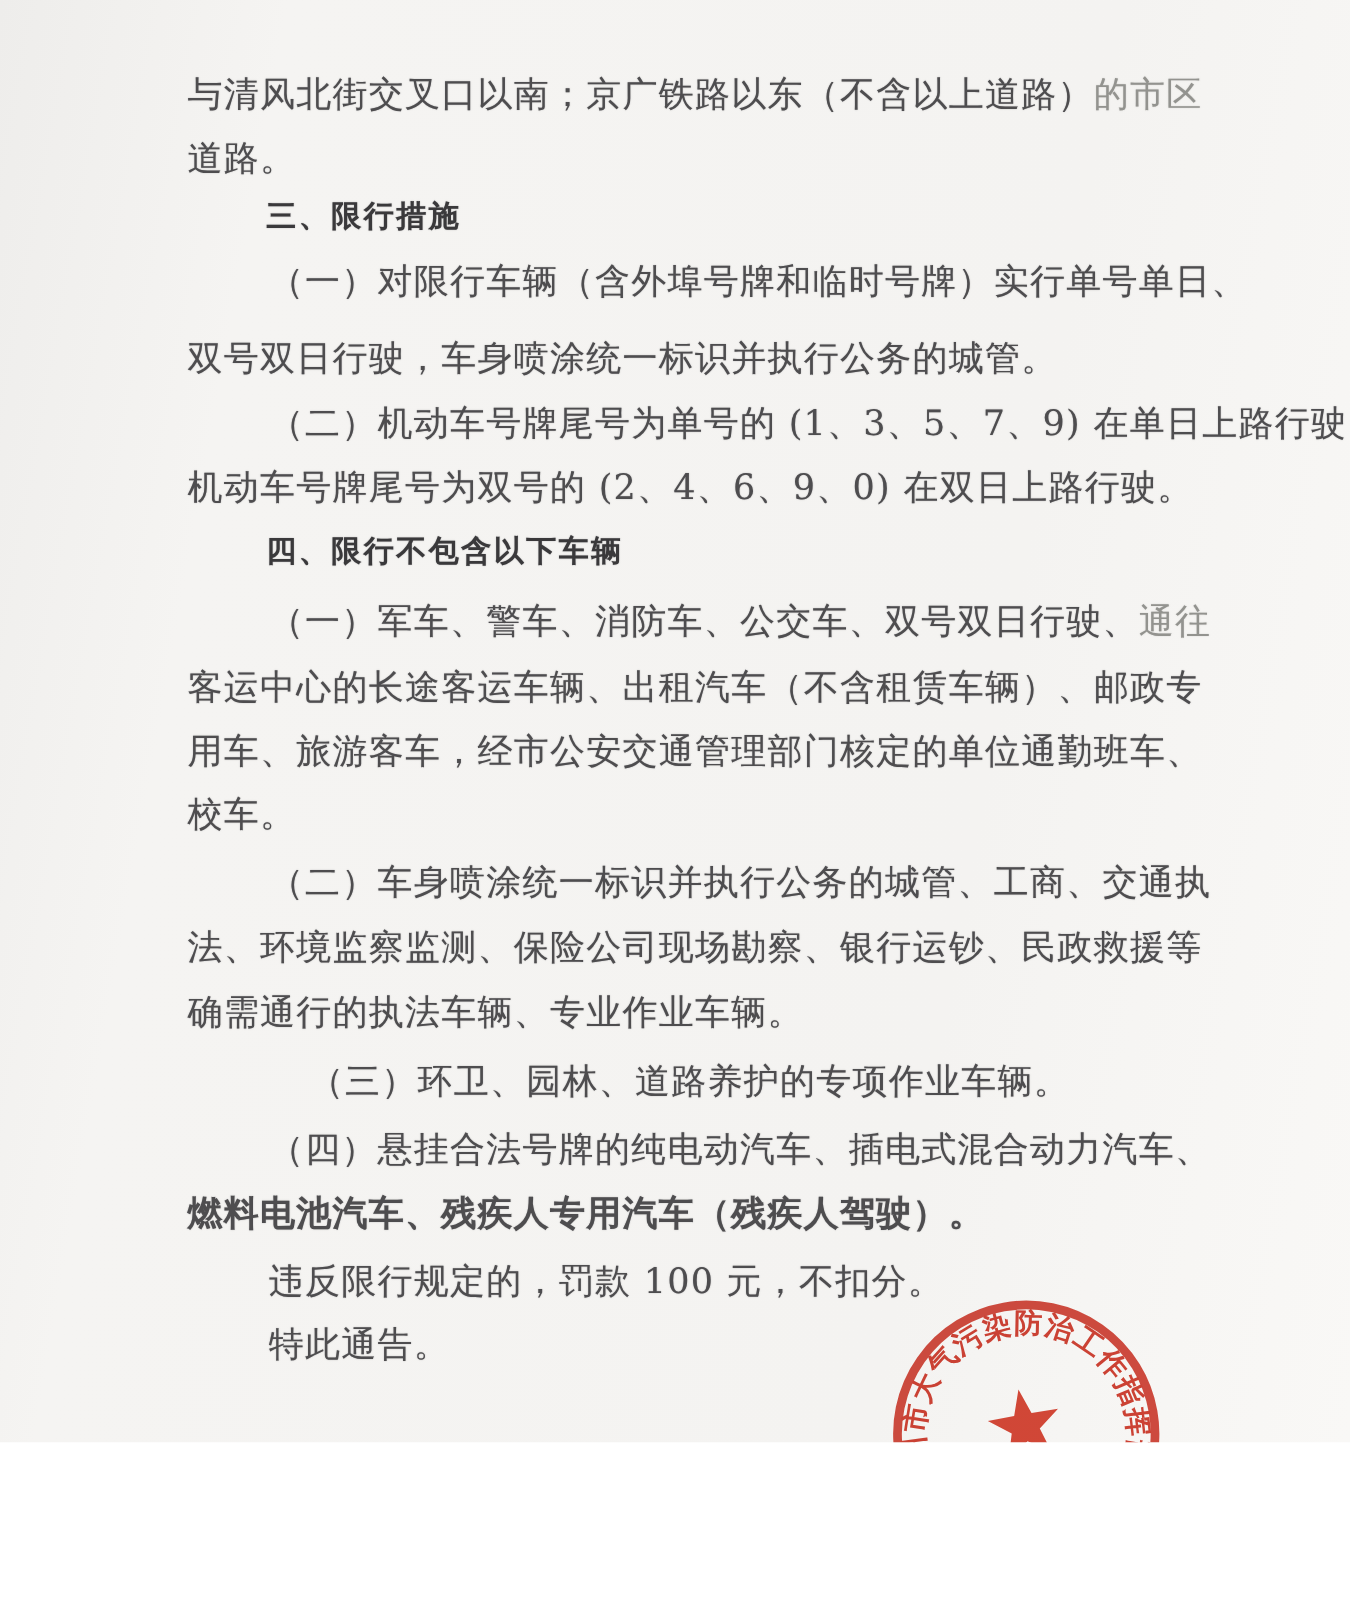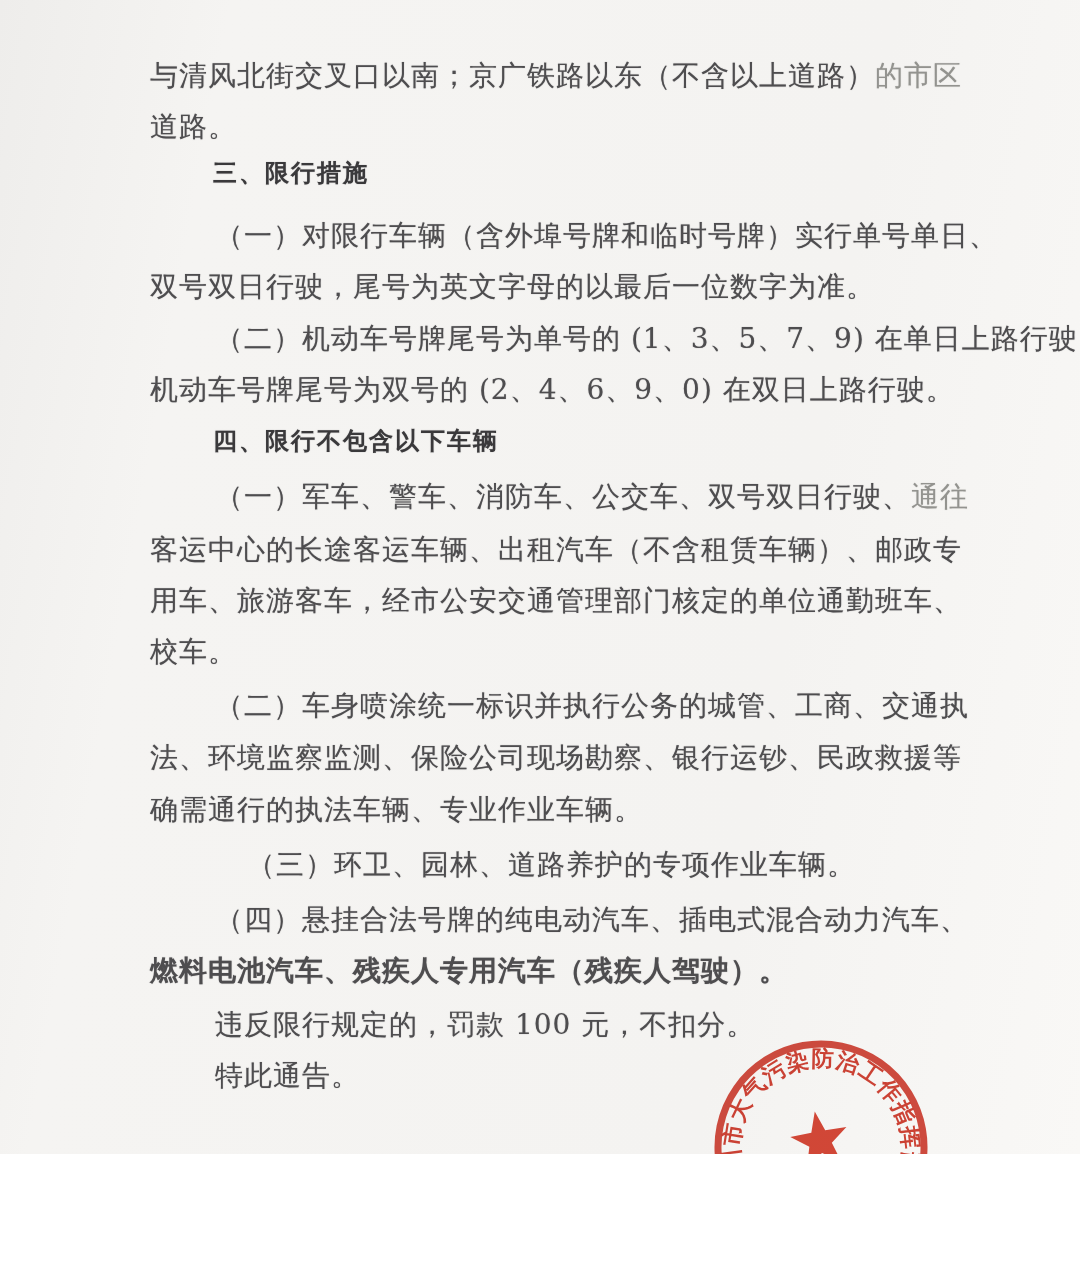--- a/index.html
+++ b/index.html
@@ -76,22 +76,22 @@
 </style>
 </head>
 <body>
 
 <div class="page">
 
   <div id="doc-lines">
       <div class="line" style="top: 57px; left: 150px;"><span>与清风北街交叉口以南；京广铁路以东（不含以上道路）</span><span class="faded">的市区</span></div>
       <div class="line" style="top: 108px; left: 150px;"><span>道路。</span></div>
       <div class="line heading" style="top: 157px; left: 213px;"><span>三、限行措施</span></div>
-      <div class="line" style="top: 217px; left: 215px;"><span>（一）对限行车辆（含外埠号牌和临时号牌）实行单号单日、</span></div>
-      <div class="line" style="top: 268px; left: 150px;"><span>双号双日行驶，尾号为英文字母的以最后一位数字为准。</span></div>
+      <div class="line" style="top: 206px; left: 215px;"><span>（一）对限行车辆（含外埠号牌和临时号牌）实行单号单日、</span></div>
+      <div class="line" style="top: 268px; left: 150px;"><span>双号双日行驶，车身喷涂统一标识并执行公务的城管。</span></div>
       <div class="line" style="top: 320px; left: 215px;"><span>（二）机动车号牌尾号为单号的 (1、3、5、7、9) 在单日上路行驶；</span></div>
       <div class="line" style="top: 371px; left: 150px;"><span>机动车号牌尾号为双号的 (2、4、6、9、0) 在双日上路行驶。</span></div>
       <div class="line heading" style="top: 397px; left: 213px; margin-top: 28px;"><span>四、限行不包含以下车辆</span></div>
       <div class="line" style="top: 478px; left: 215px;"><span>（一）军车、警车、消防车、公交车、双号双日行驶、</span><span class="faded">通往</span></div>
       <div class="line" style="top: 531px; left: 150px;"><span>客运中心的长途客运车辆、出租汽车（不含租赁车辆）、邮政专</span></div>
       <div class="line" style="top: 582px; left: 150px;"><span>用车、旅游客车，经市公安交通管理部门核定的单位通勤班车、</span></div>
       <div class="line" style="top: 633px; left: 150px;"><span>校车。</span></div>
       <div class="line" style="top: 687px; left: 215px;"><span>（二）车身喷涂统一标识并执行公务的城管、工商、交通执</span></div>
       <div class="line" style="top: 739px; left: 150px;"><span>法、环境监察监测、保险公司现场勘察、银行运钞、民政救援等</span></div>
       <div class="line" style="top: 791px; left: 150px;"><span>确需通行的执法车辆、专业作业车辆。</span></div>

